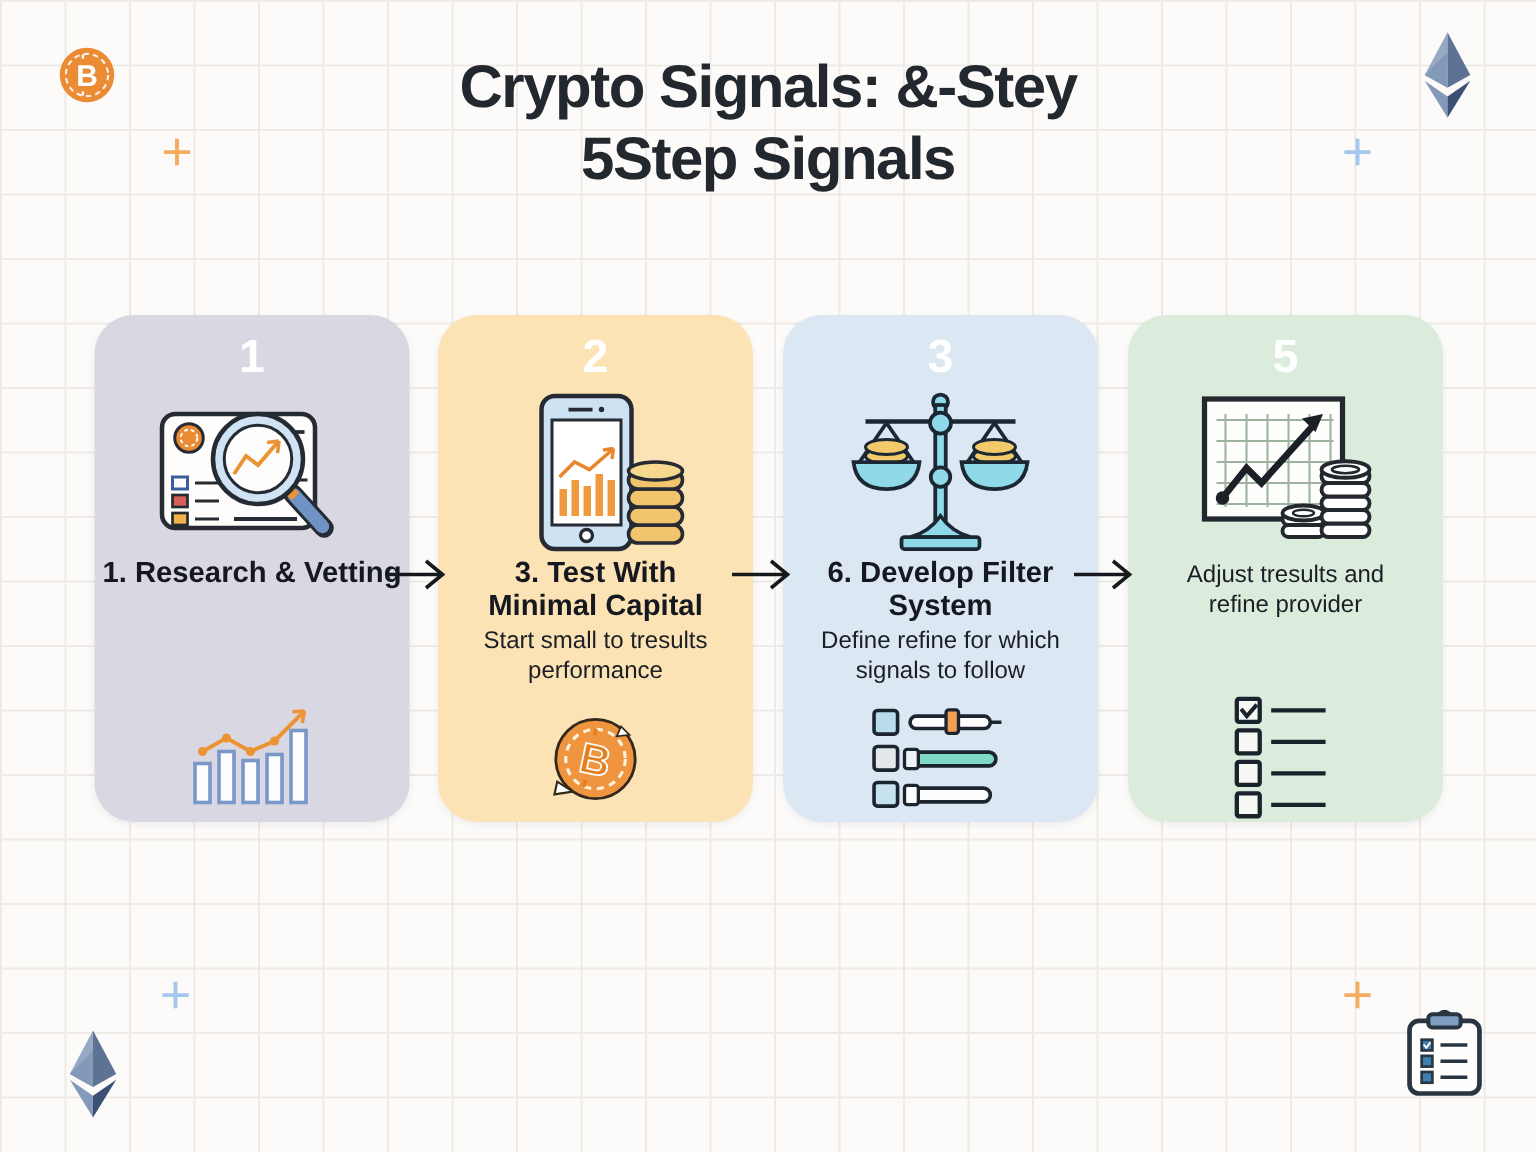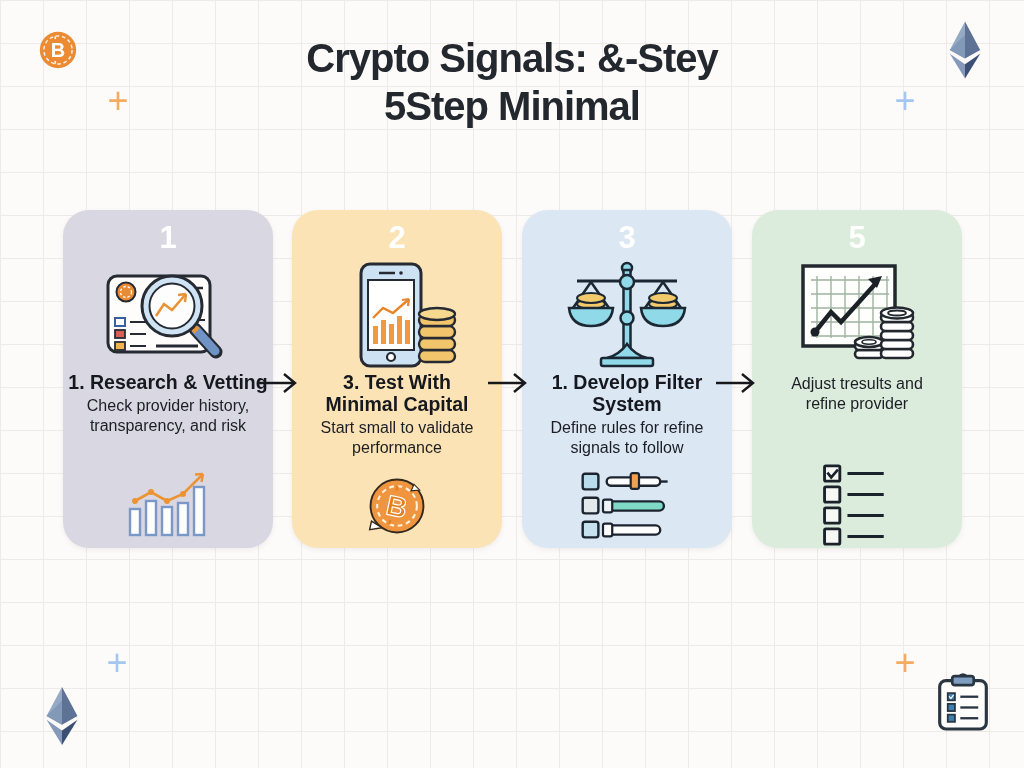--- a/index.html
+++ b/index.html
@@ -64,21 +64,21 @@
   svg{display:block;}
   svg text{font-family:"Liberation Sans", sans-serif; font-weight:700;}
 </style>
 </head>
 <body>
 
 <div class="canvas">
 
   <div class="main-title">
     <div>Crypto Signals: &amp;-Stey</div>
-    <div>5Step Minimal</div>
+    <div>5Step Signals</div>
   </div>
 
   <div class="deco bitcoin-tl">
     <svg width="40" height="40" viewBox="0 0 44 44">
       <circle cx="22" cy="22" r="20" fill="#eb8b33"></circle>
       <circle cx="22" cy="22" r="15.5" fill="none" stroke="rgba(255,255,255,0.85)" stroke-width="1.6" stroke-dasharray="4 3"></circle>
       <text x="22" y="30" font-size="22" fill="#ffffff" text-anchor="middle">B</text>
       <line x1="19" y1="7" x2="19" y2="10" stroke="#ffffff" stroke-width="1.8"></line>
       <line x1="19" y1="34" x2="19" y2="37" stroke="#ffffff" stroke-width="1.8"></line>
     </svg>
@@ -145,22 +145,20 @@
         <line x1="94" y1="70" x2="113" y2="91" stroke="#6f93c5" stroke-width="9" stroke-linecap="round"></line>
         <line x1="89" y1="65" x2="95" y2="71" stroke="#eb9235" stroke-width="7"></line>
         <circle cx="70" cy="46" r="30" fill="#cfe3f4" stroke="#262b33" stroke-width="3"></circle>
         <circle cx="70" cy="46" r="22.5" fill="#fdfdfd" stroke="#262b33" stroke-width="2"></circle>
         <polyline points="54,56 62,44 70,50 83,35" fill="none" stroke="#eb9235" stroke-width="2.6"></polyline>
         <path d="M84,34 l-8,1 M84,34 l-1,8" fill="none" stroke="#eb9235" stroke-width="2.4"></path>
       </svg>
     </div>
     <div class="text-block">
       <div class="step-heading nowrap">1. Research &amp; Vetting</div>
-      <div class="step-desc">Check provider history,
-transparency, and risk</div>
     </div>
     <div class="bottom-icon">
       <svg width="92" height="82" viewBox="0 0 92 82">
         <g fill="#fdfdfd" stroke="#7b97c7" stroke-width="2.4">
           <rect x="8" y="44" width="10" height="26"></rect>
           <rect x="24" y="36" width="10" height="34"></rect>
           <rect x="40" y="42" width="10" height="28"></rect>
           <rect x="56" y="38" width="10" height="32"></rect>
           <rect x="72" y="22" width="10" height="48"></rect>
         </g>
@@ -199,21 +197,21 @@
           <rect x="88" y="78" width="36" height="12" rx="6"></rect>
           <rect x="88" y="66" width="36" height="12" rx="6"></rect>
           <rect x="88" y="54" width="36" height="12" rx="6"></rect>
         </g>
         <ellipse cx="106" cy="54" rx="18" ry="6" fill="#f7d88f" stroke="#262b33" stroke-width="2.4"></ellipse>
       </svg>
     </div>
     <div class="text-block">
       <div class="step-heading">3. Test With
 Minimal Capital</div>
-      <div class="step-desc">Start small to validate
+      <div class="step-desc">Start small to tresults
 performance</div>
     </div>
     <div class="bottom-icon">
       <svg width="68" height="68" viewBox="0 0 72 72">
         <circle cx="36" cy="36" r="28" fill="#f0953f" stroke="#33281c" stroke-width="2"></circle>
         <circle cx="36" cy="36" r="21" fill="none" stroke="#fdf2dc" stroke-width="2.2" stroke-dasharray="5 4"></circle>
         <g transform="rotate(12 36 36)">
           <text x="36" y="47" font-size="30" text-anchor="middle" fill="#e2801f" stroke="#ffffff" stroke-width="1.2">B</text>
           <line x1="32" y1="15" x2="32" y2="20" stroke="#e2801f" stroke-width="2.5"></line>
           <line x1="32" y1="52" x2="32" y2="57" stroke="#e2801f" stroke-width="2.5"></line>
@@ -243,23 +241,23 @@
           <ellipse cx="102" cy="38" rx="14" ry="5"></ellipse>
         </g>
         <path d="M8,48 Q10,66 30,66 Q50,66 52,48 Z" fill="#8fd9e8" stroke="#1b2733" stroke-width="2.5"></path>
         <path d="M80,48 Q82,66 102,66 Q122,66 124,48 Z" fill="#8fd9e8" stroke="#1b2733" stroke-width="2.5"></path>
         <circle cx="66" cy="58" r="6.5" fill="#8fd9e8" stroke="#1b2733" stroke-width="2.5"></circle>
         <path d="M66,84 Q58,95 46,98 L86,98 Q74,95 66,84 Z" fill="#8fd9e8" stroke="#1b2733" stroke-width="2.5"></path>
         <rect x="40" y="98" width="52" height="8" rx="2" fill="#8fd9e8" stroke="#1b2733" stroke-width="2.5"></rect>
       </svg>
     </div>
     <div class="text-block">
-      <div class="step-heading">1. Develop Filter
+      <div class="step-heading">6. Develop Filter
 System</div>
-      <div class="step-desc">Define rules for refine
+      <div class="step-desc">Define refine for which
 signals to follow</div>
     </div>
     <div class="bottom-icon">
       <svg width="104" height="72" viewBox="0 0 112 78">
         <rect x="8" y="4" width="17" height="17" rx="2.5" fill="#b9dcec" stroke="#1c2430" stroke-width="2.6"></rect>
         <rect x="34" y="8" width="58" height="9" rx="4.5" fill="#fdfdfd" stroke="#1c2430" stroke-width="2.6"></rect>
         <rect x="60" y="3.5" width="9" height="17" rx="2" fill="#f0a050" stroke="#1c2430" stroke-width="2.4"></rect>
         <line x1="92" y1="12.5" x2="100" y2="12.5" stroke="#1c2430" stroke-width="2.6"></line>
         <rect x="8" y="30" width="17" height="17" rx="2.5" fill="#e3e8ea" stroke="#1c2430" stroke-width="2.6"></rect>
         <rect x="34" y="34" width="62" height="10" rx="5" fill="#7fd9c4" stroke="#1c2430" stroke-width="2.6"></rect>

